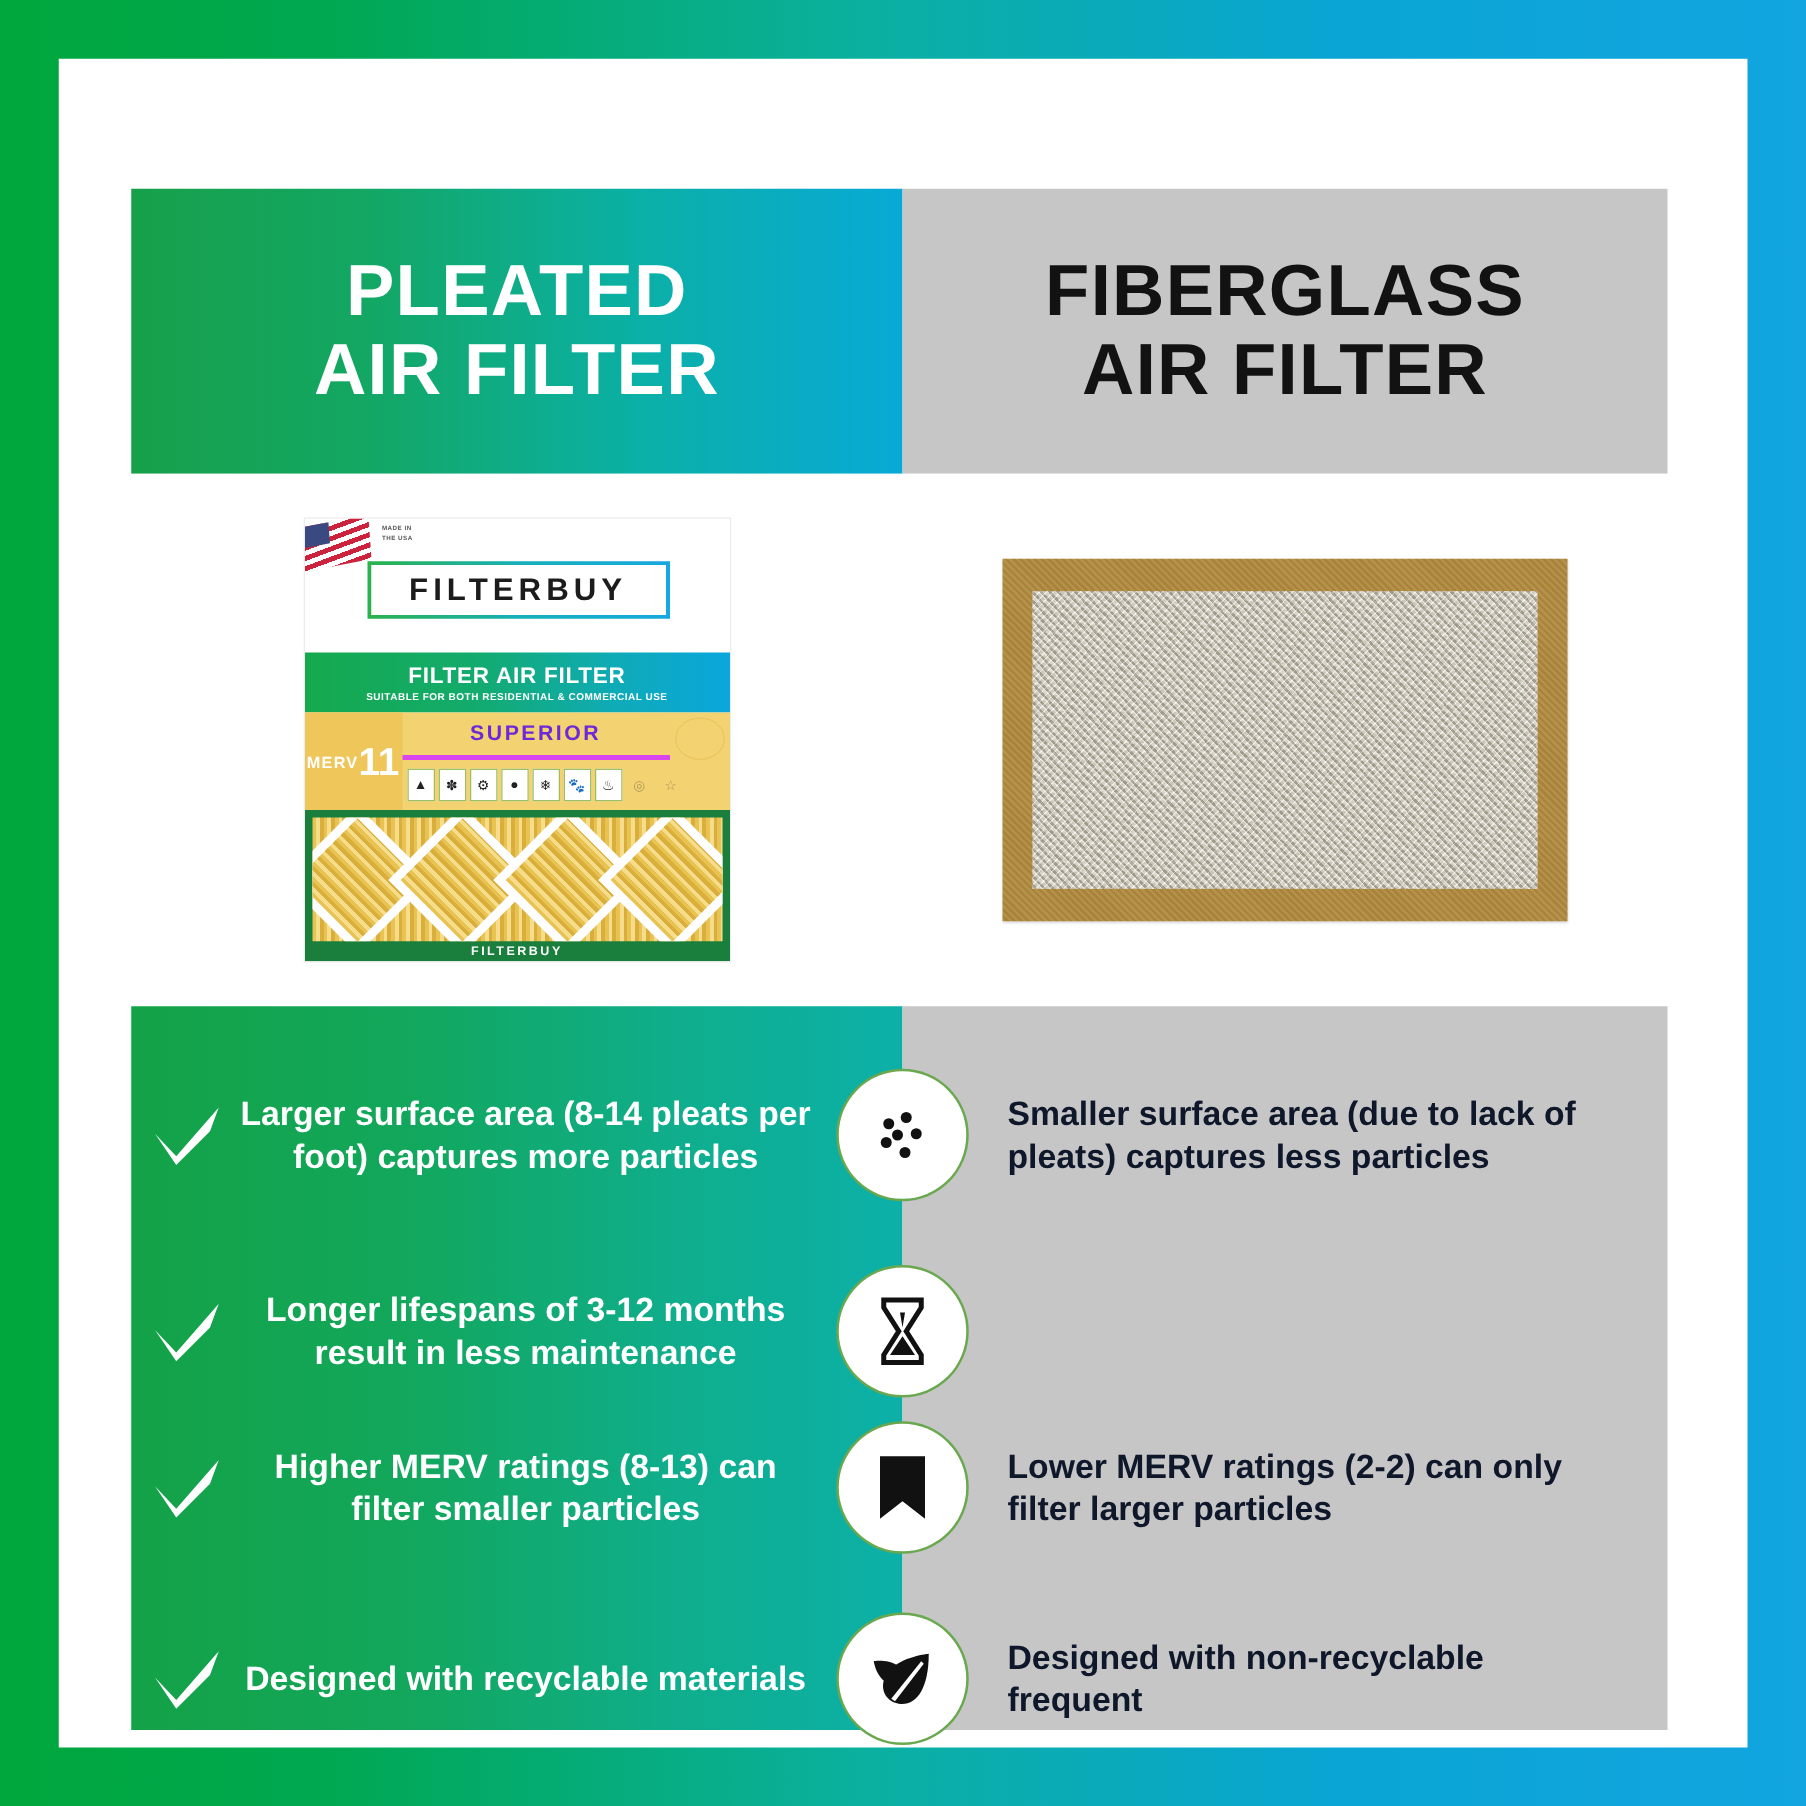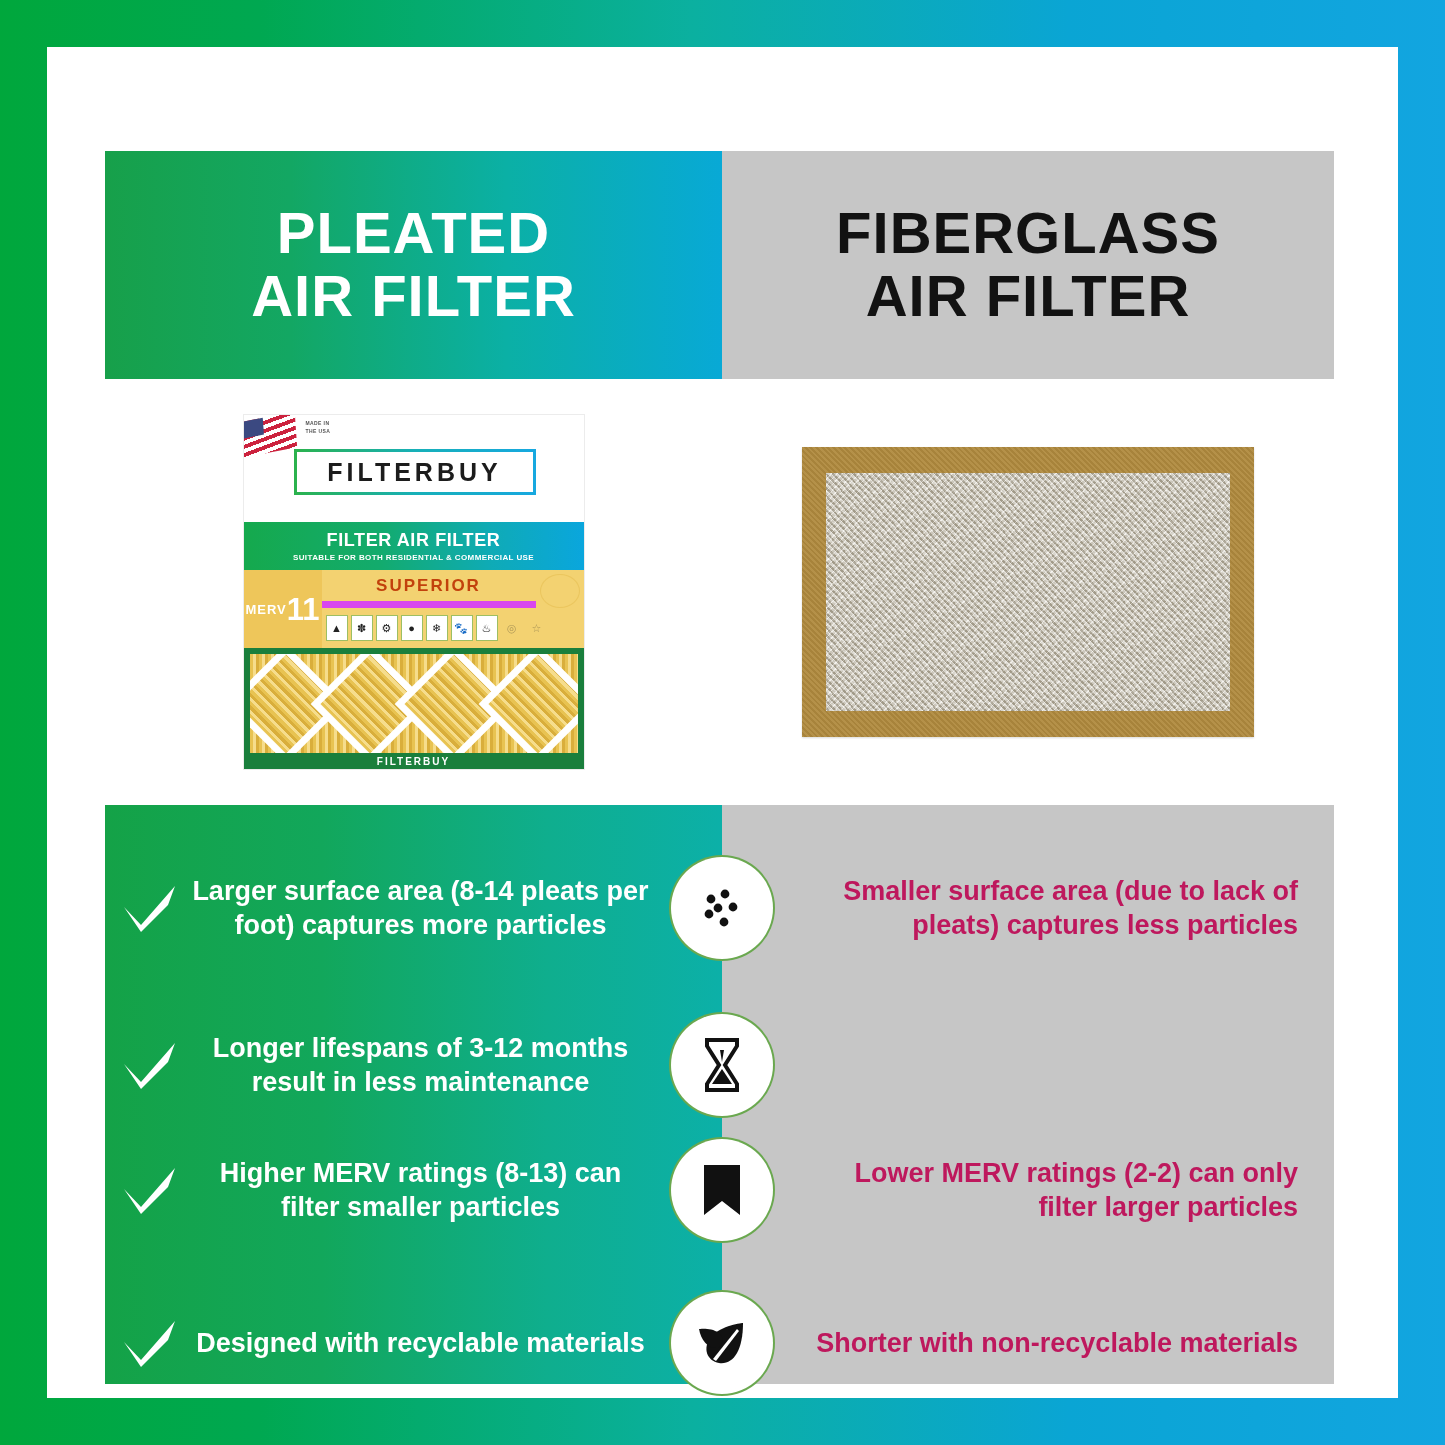--- a/index.html
+++ b/index.html
@@ -90,22 +90,22 @@
     position:absolute; left:0; top:0; width:78px; height:100%;
     background:#eec65a;
     display:flex; flex-direction:row; align-items:center; justify-content:center;
     color:#fff;
   }
   .fb-merv .m1{ font-size:13px; font-weight:bold; letter-spacing:1px; }
   .fb-merv .m2{ font-size:31px; font-weight:bold; line-height:1; }
   .fb-sup{
     position:absolute; left:78px; top:0; right:48px; height:38px;
     display:flex; align-items:center; justify-content:center;
-    color:#c2410c; font-weight:bold; font-size:17px; letter-spacing:2px;
-    border-bottom:7px solid #d946ef;
+    color:#6d28d9; font-weight:bold; font-size:17px; letter-spacing:2px;
+    border-bottom:4px solid #d946ef;
   }
   .fb-ul{
     position:absolute; right:4px; top:4px; width:40px; height:34px;
     border-radius:50%; border:1px solid #e3bc4e; opacity:.55;
   }
   .fb-icons{
     position:absolute; left:82px; top:40px; right:4px; height:36px;
     display:flex; align-items:center; gap:3px;
   }
   .fb-ic{
@@ -176,22 +176,22 @@
     flex:0 0 auto; width:66px; margin-right:6px;
     display:flex; align-items:center; justify-content:center;
   }
   .check svg{ display:block; }
 
   .txt-left{
     flex:1; color:#ffffff; font-weight:bold; font-size:27px; line-height:1.27;
     text-align:center;
   }
   .txt-right{
-    flex:1; color:#be185d; font-weight:bold; font-size:27px; line-height:1.27;
-    text-align:right;
+    flex:1; color:#0f172a; font-weight:bold; font-size:27px; line-height:1.27;
+    text-align:left;
   }
 
   .icon-circle{
     position:absolute; left:617px; transform:translateX(-50%);
     width:96px; height:96px; border-radius:50%;
     background:#ffffff;
     box-shadow:0 0 0 3px #ffffff, 0 0 0 5px #6aa84f;
     display:flex; align-items:center; justify-content:center;
     z-index:5;
   }
@@ -352,21 +352,21 @@
       <div class="row" style="top:483px; height:110px;">
         <div class="cell cell-left">
           <div class="check">
             <svg width="58" height="50" viewBox="0 0 58 50">
                 <path d="M3 24 L20 42 L54 3 L47 22 L20 49 Z" fill="#ffffff"></path>
               </svg>
           </div>
           <div class="txt-left">Designed with recyclable materials</div>
         </div>
         <div class="cell cell-right">
-          <div class="txt-right">Shorter with non-recyclable materials</div>
+          <div class="txt-right">Designed with non-recyclable frequent</div>
         </div>
         <div class="icon-circle" style="top:7px;">
           <svg width="58" height="52" viewBox="0 0 58 52">
             <path d="M50 6 C50 6 28 8 18 20 C9 31 14 44 26 46 C40 48 50 34 50 6 Z" fill="#111"></path>
             <path d="M6 12 C6 12 18 10 26 16 C32 21 30 30 24 31 C16 32 8 24 6 12 Z" fill="#111"></path>
             <path d="M44 12 L20 42 L23 44 L46 14 Z" fill="#ffffff"></path>
           </svg>
         </div>
       </div>
 

